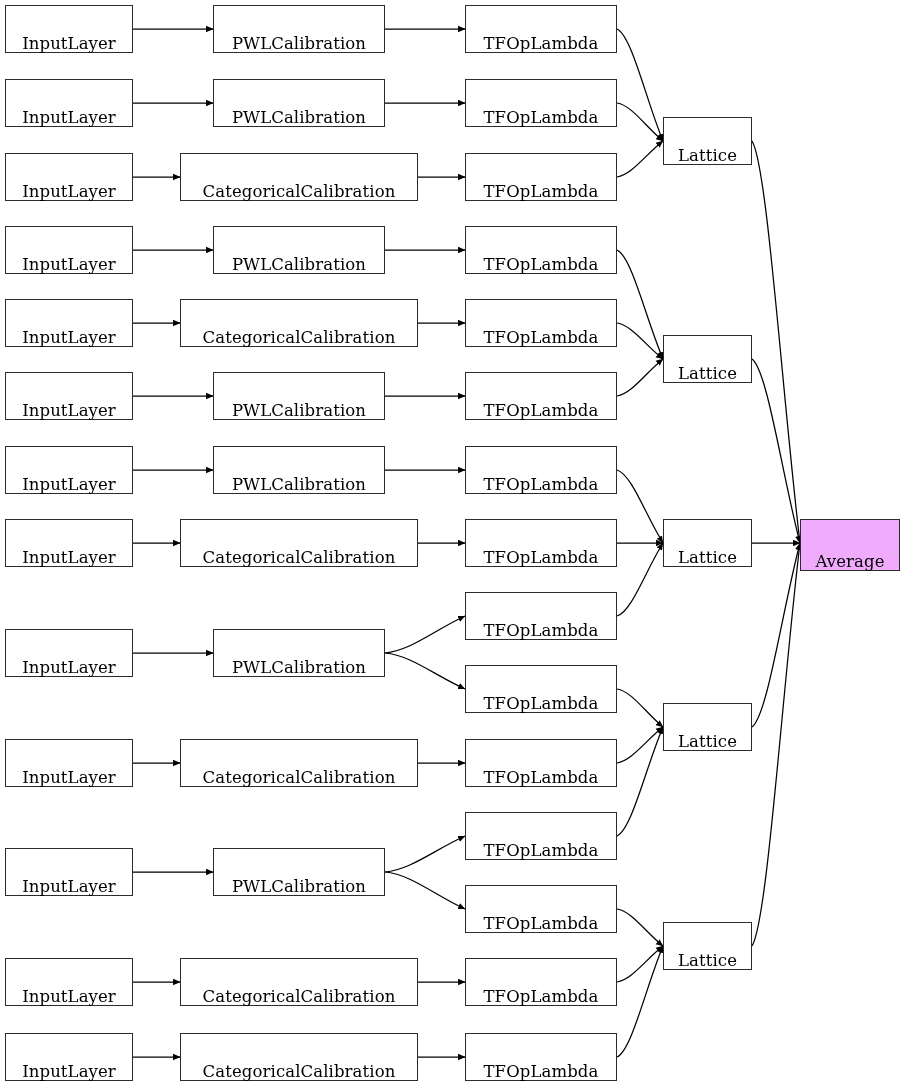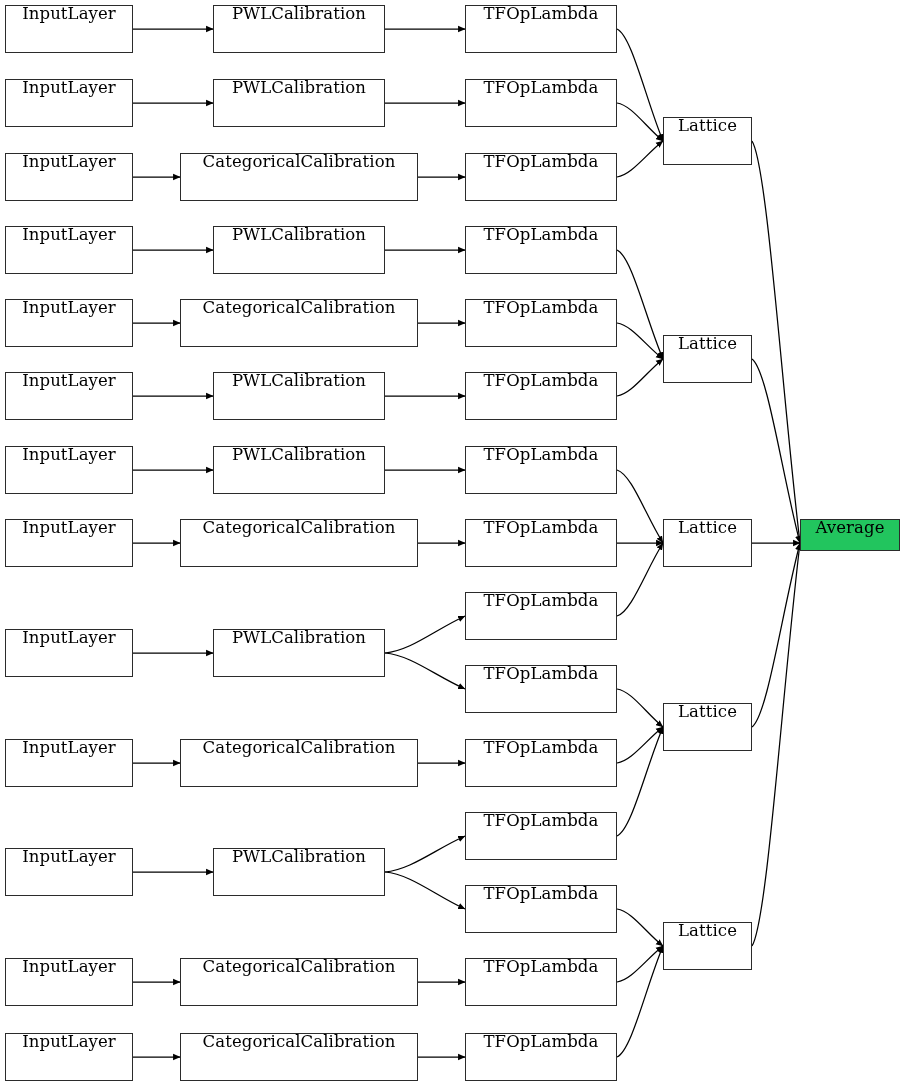--- a/index.html
+++ b/index.html
@@ -25,21 +25,21 @@
     width: 905px;
     height: 1087px;
     pointer-events: none;
   }
   .node {
     position: absolute;
     box-sizing: border-box;
     border: 1px solid #2b2b2b;
     background: #ffffff;
     display: flex;
-    align-items: flex-start;
+    align-items: flex-end;
     justify-content: center;
     color: #000000;
     line-height: 1;
     white-space: nowrap;
   }
   .node .node-label {
     font-family: "DejaVu Serif", "Liberation Serif", serif;
     font-size: 16.5px;
     color: #000000;
     letter-spacing: 0.1px;
@@ -242,17 +242,17 @@
       </div>
       <div class="node node-lattice" style="left: 663px; top: 519px; width: 89px; height: 48px; border-color: rgb(43, 43, 43); background: rgb(255, 255, 255);">
         <span class="node-label" style="color: rgb(0, 0, 0);">Lattice</span>
       </div>
       <div class="node node-lattice" style="left: 663px; top: 703px; width: 89px; height: 48px; border-color: rgb(43, 43, 43); background: rgb(255, 255, 255);">
         <span class="node-label" style="color: rgb(0, 0, 0);">Lattice</span>
       </div>
       <div class="node node-lattice" style="left: 663px; top: 922px; width: 89px; height: 48px; border-color: rgb(43, 43, 43); background: rgb(255, 255, 255);">
         <span class="node-label" style="color: rgb(0, 0, 0);">Lattice</span>
       </div>
-      <div class="node node-average" style="left: 800px; top: 519px; width: 100px; height: 32px; border-color: rgb(43, 43, 43); background: #22c55e;">
+      <div class="node node-average" style="left: 800px; top: 519px; width: 100px; height: 52px; border-color: rgb(43, 43, 43); background: #f0abfc;">
         <span class="node-label" style="color: rgb(0, 0, 0);">Average</span>
       </div>
     </div>
 </div>
 
 </body></html>

